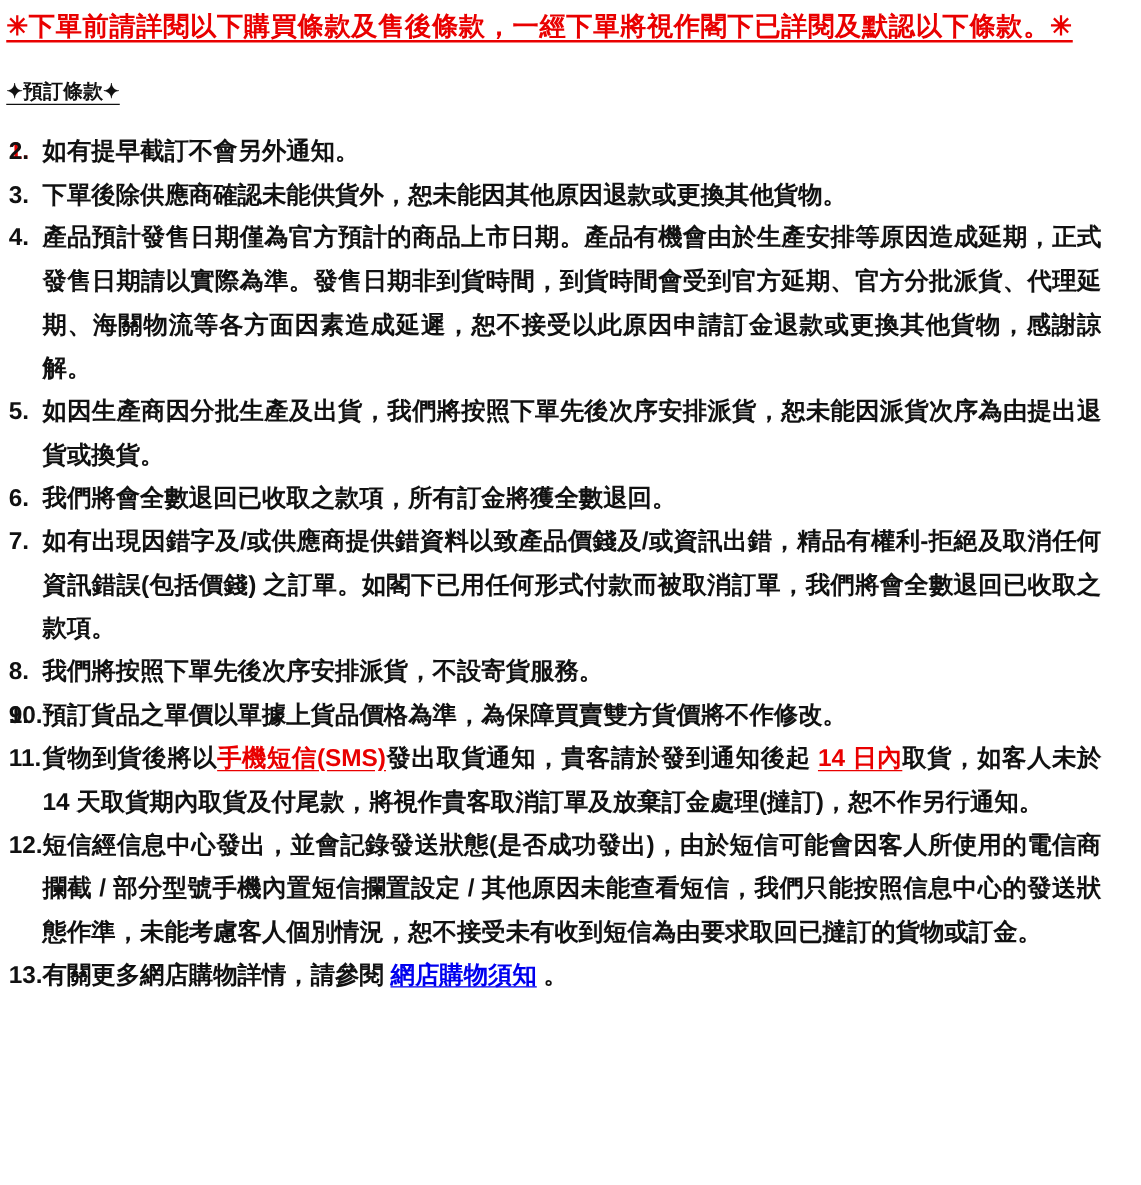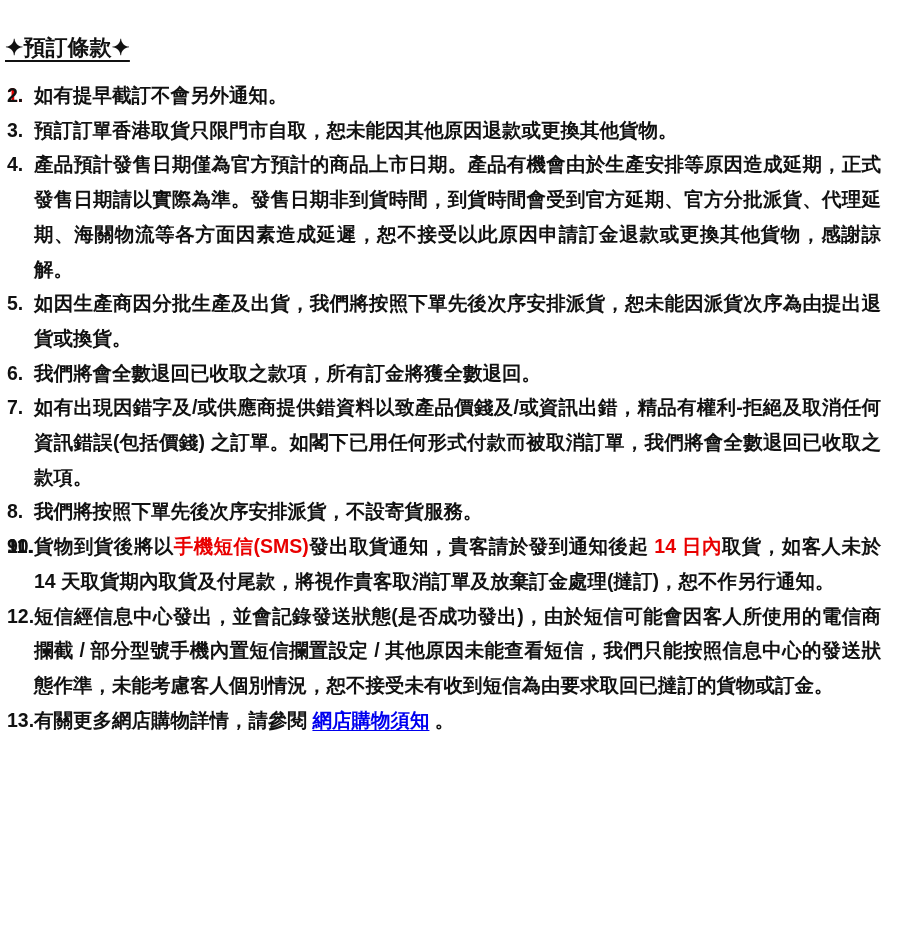--- a/index.html
+++ b/index.html
@@ -26,21 +26,21 @@
     font-size:21px;
     line-height:26px;
     color:var(--warning-red);
     text-decoration:underline;
     text-underline-offset:4px;
     letter-spacing:0.5px;
   }
   .section-title{
     margin-top:25px;
     width:fit-content;
-    font-size:22px;
+    font-size:16px;
     line-height:28px;
     color:var(--text-black);
     text-decoration:underline;
     text-underline-offset:5px;
   }
   ol.terms{
     list-style:none;
     margin:16px 0 0 0;
     padding:0 24px 0 0;
   }
@@ -52,52 +52,54 @@
     text-align:justify;
   }
   ol.terms .num{
     position:absolute;
     left:2px;
     top:0;
   }
   .c-red{color:var(--warning-red);}
   .red-u{
     color:var(--warning-red);
+    text-decoration:underline;
     text-underline-offset:3px;
     margin-top:39px;
   }
   a.shop-link{
     color:var(--link-blue);
     text-decoration:underline;
     text-underline-offset:3px;
     cursor:pointer;
   }
 </style>
 </head>
 <body>
 
 <div class="page">
 
+  <div class="header-warning">✳下單前請詳閱以下購買條款及售後條款，一經下單將視作閣下已詳閱及默認以下條款。✳</div>
 
   <div class="section-title">✦預訂條款✦</div>
 
   <ol class="terms">
 
     <li class="c-red">
       <span class="num">1.</span>
     </li>
 
     <li>
       <span class="num">2.</span>
       <span>如有提早截訂不會另外通知。</span>
     </li>
 
     <li>
       <span class="num">3.</span>
-      <span>預訂訂單香港取貨只限門市自取，恕未能因其他原因退款或更換其他貨物。</span>
+      <span>下單後除供應商確認未能供貨外，恕未能因其他原因退款或更換其他貨物。</span>
     </li>
 
     <li>
       <span class="num">4.</span>
       <span>產品預計發售日期僅為官方預計的商品上市日期。產品有機會由於生產安排等原因造成延期，正式發售日期請以實際為準。發售日期非到貨時間，到貨時間會受到官方延期、官方分批派貨、代理延期、海關物流等各方面因素造成延遲，恕不接受以此原因申請訂金退款或更換其他貨物，感謝諒解。</span>
     </li>
 
     <li>
       <span class="num">5.</span>
       <span>如因生產商因分批生產及出貨，我們將按照下單先後次序安排派貨，恕未能因派貨次序為由提出退貨或換貨。</span>
@@ -117,20 +119,21 @@
       <span class="num">8.</span>
       <span>我們將按照下單先後次序安排派貨，不設寄貨服務。</span>
     </li>
 
     <li>
       <span class="num">9.</span>
     </li>
 
     <li>
       <span class="num">10.</span>
+      <span>預訂貨品之單價以單據上貨品價格為準，為保障買賣雙方貨價將不作修改。</span>
     </li>
 
     <li>
       <span class="num">11.</span>
       <span>貨物到貨後將以</span><span class="red-u">手機短信(SMS)</span><span>發出取貨通知，貴客請於發到通知後起 </span><span class="red-u">14 日內</span><span>取貨，如客人未於 14 天取貨期內取貨及付尾款，將視作貴客取消訂單及放棄訂金處理(撻訂)，恕不作另行通知。</span>
     </li>
 
     <li>
       <span class="num">12.</span>
       <span>短信經信息中心發出，並會記錄發送狀態(是否成功發出)，由於短信可能會因客人所使用的電信商攔截 / 部分型號手機內置短信攔置設定 / 其他原因未能查看短信，我們只能按照信息中心的發送狀態作準，未能考慮客人個別情況，恕不接受未有收到短信為由要求取回已撻訂的貨物或訂金。</span>

